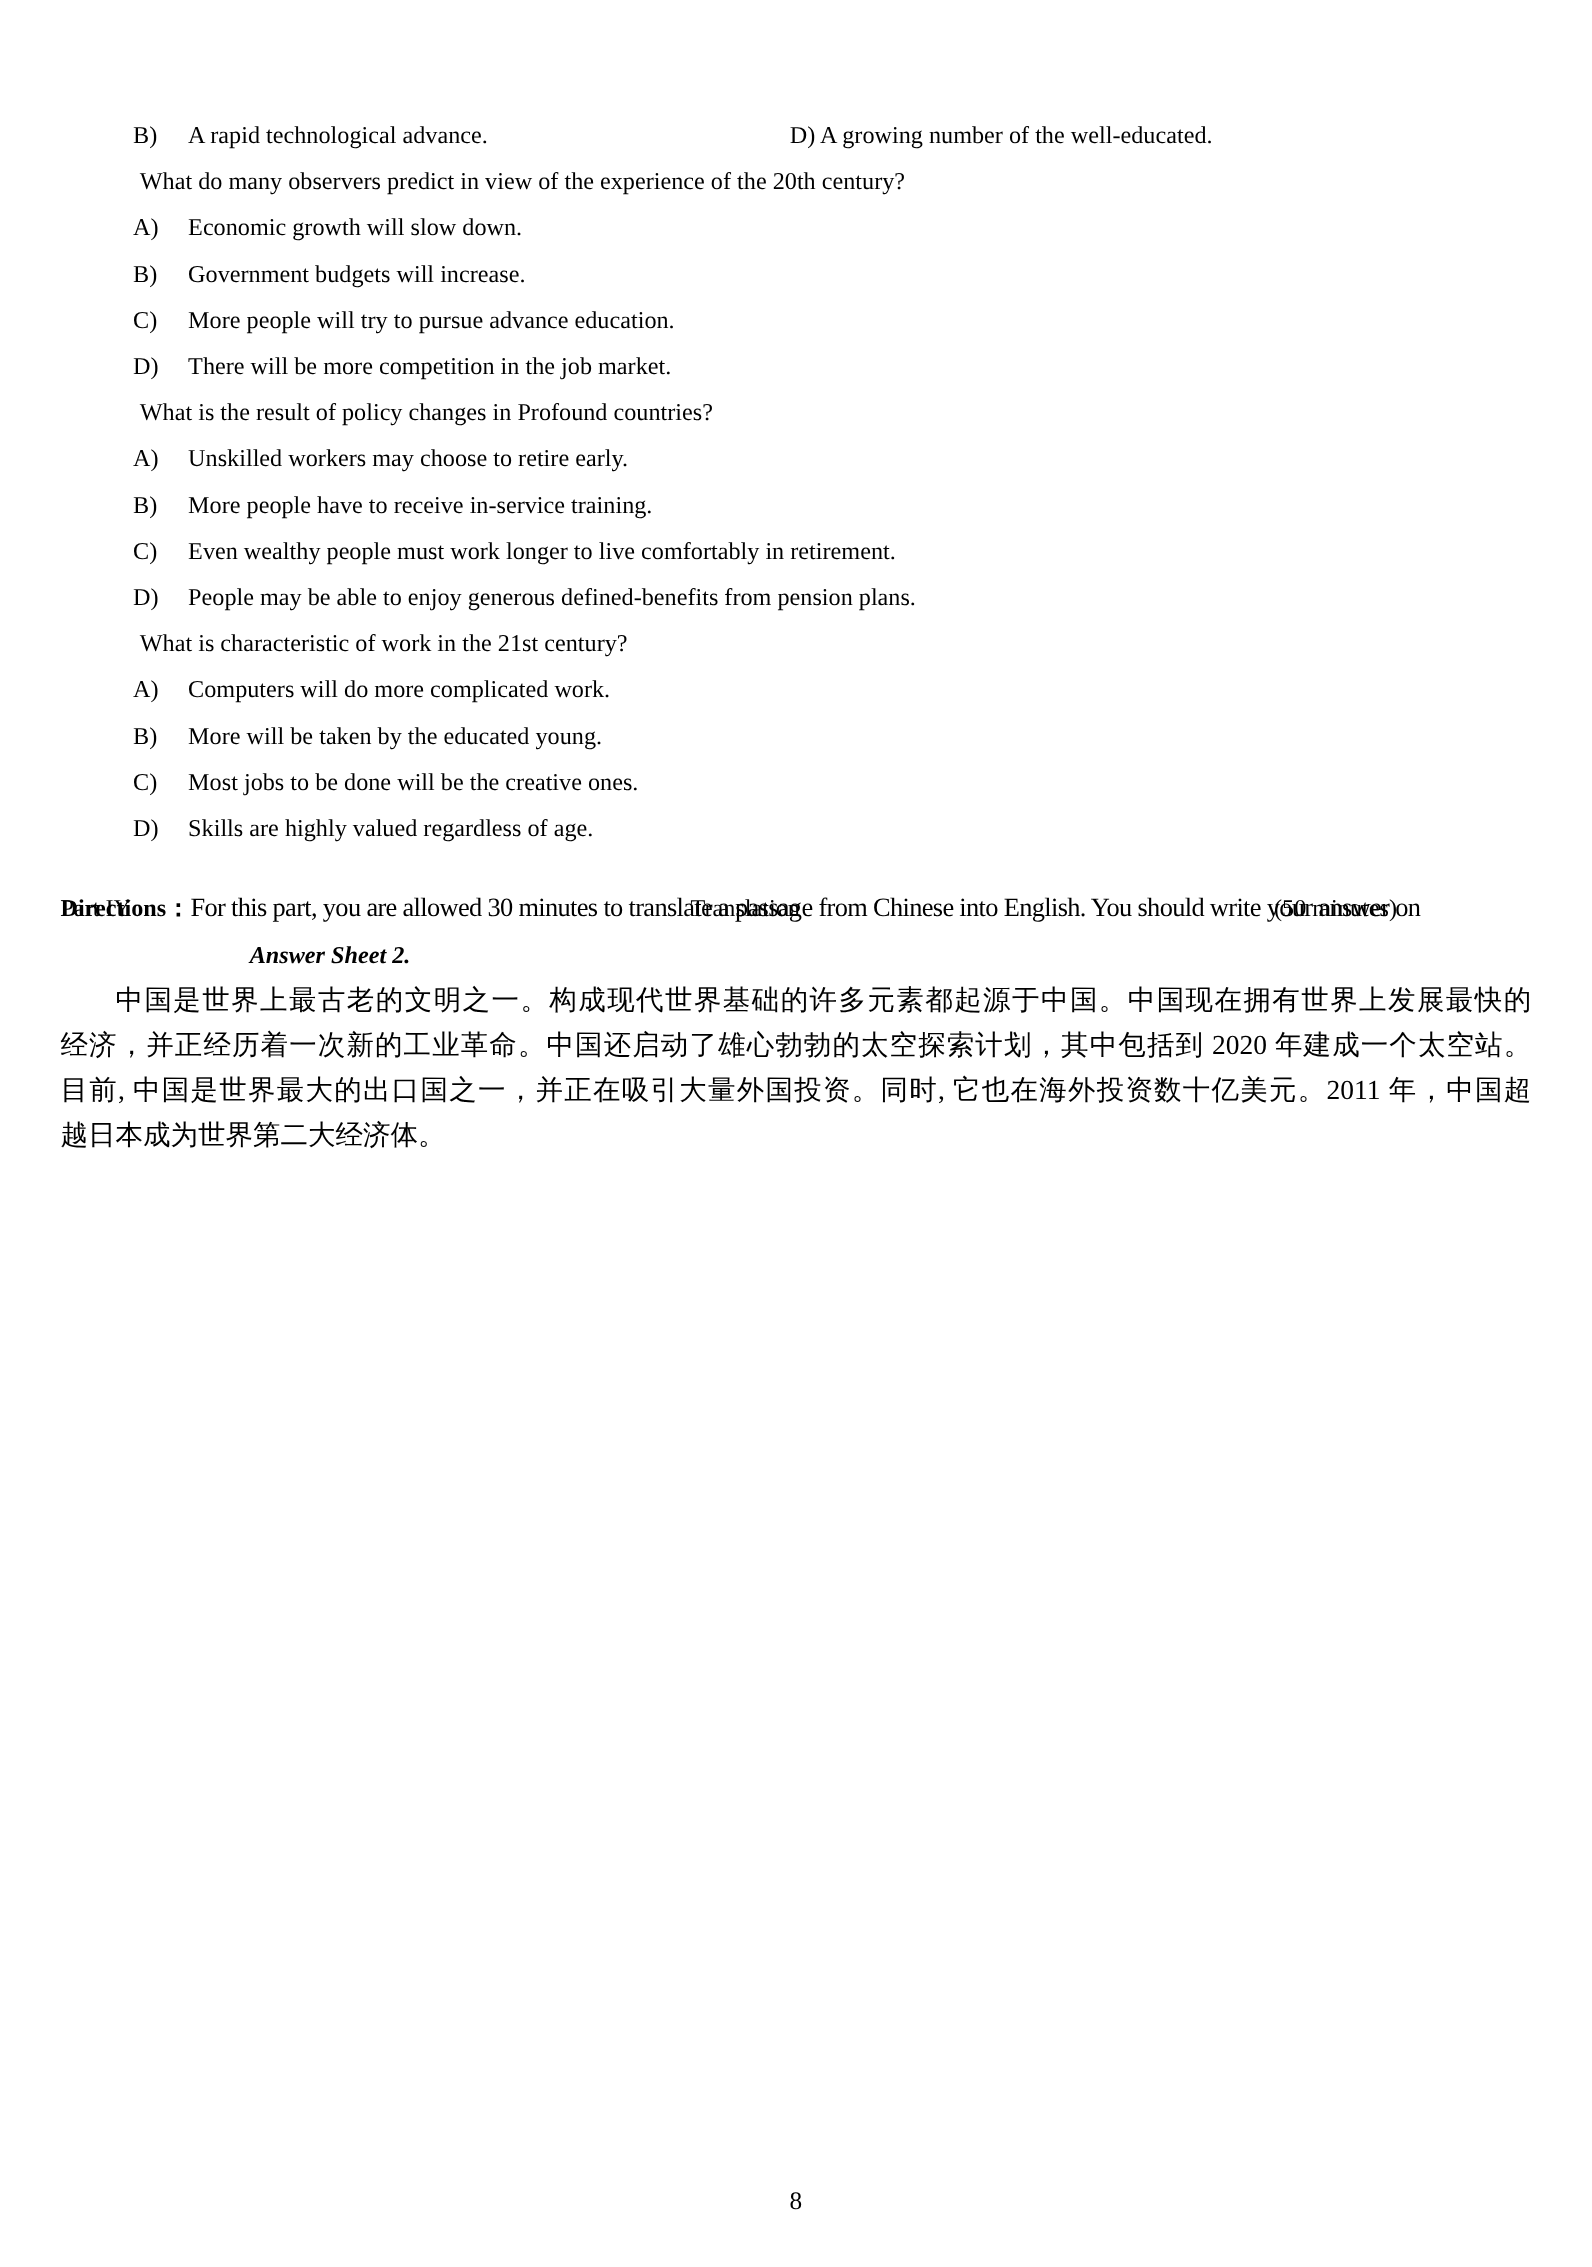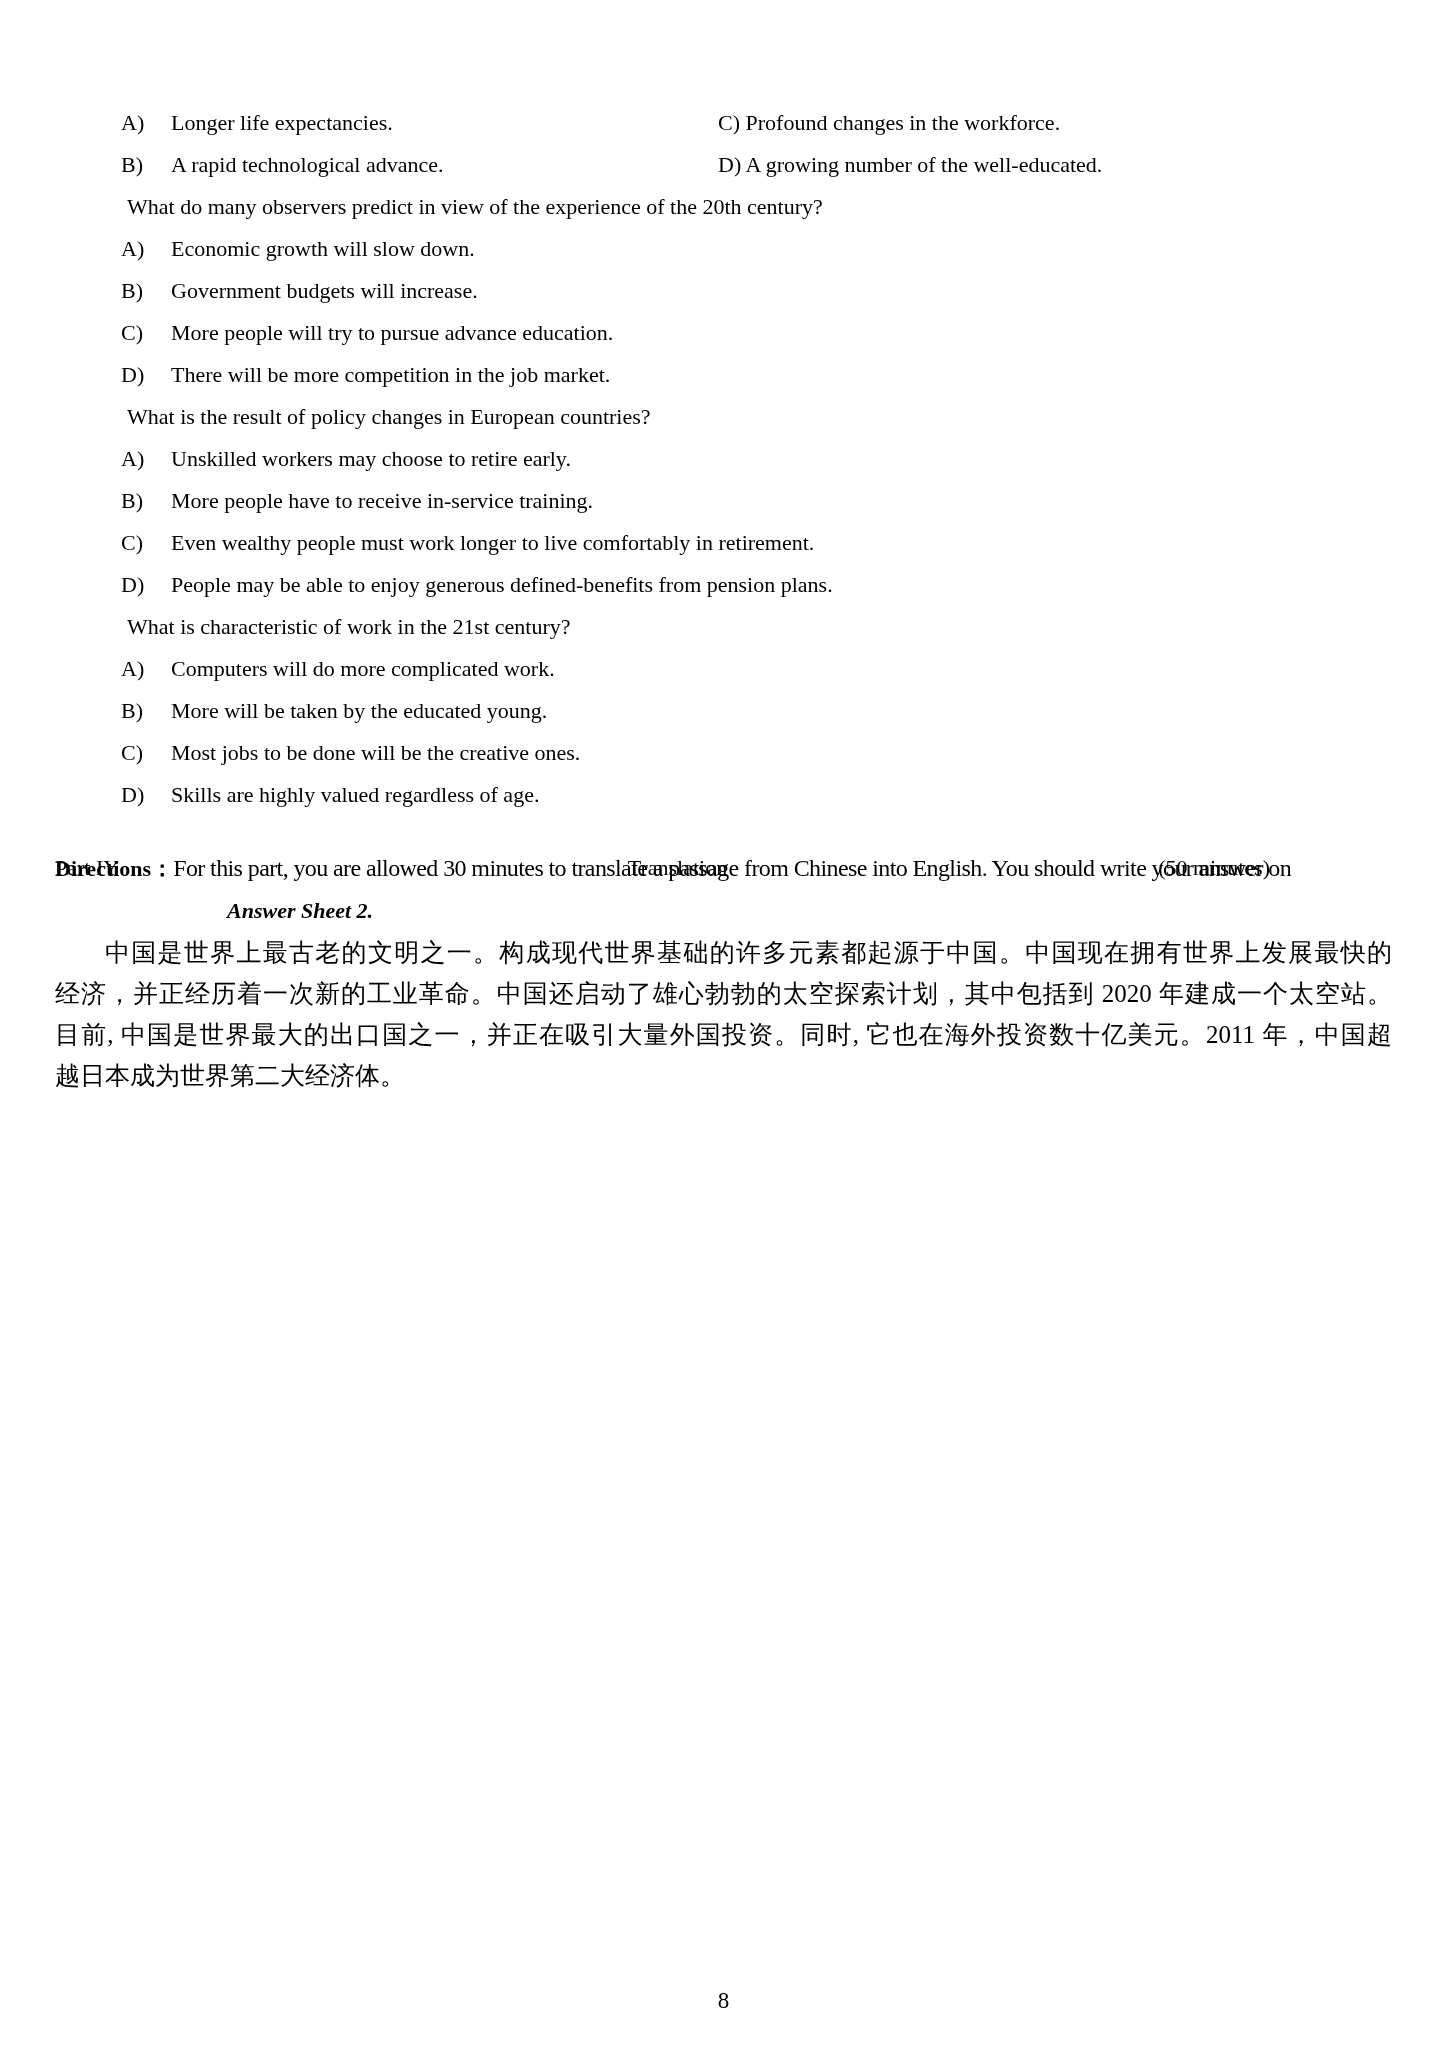--- a/index.html
+++ b/index.html
@@ -54,39 +54,35 @@
     font-size: 23px;
   }
 </style>
 </head>
 <body>
 
 <div class="page">
 
   <div>
     <div class="eng row2">
-      <span class="col-left"><span class="letter-tab">A)</span><span>Longer life expectancies.</span></span>
-      <span class="col-right"><span>C)</span> <span>Profound changes in the workforce.</span></span>
-    </div>
-    <div class="eng row2">
       <span class="col-left"><span class="letter-tab">B)</span><span>A rapid technological advance.</span></span>
       <span class="col-right"><span>D)</span> <span>A growing number of the well-educated.</span></span>
     </div>
   </div>
 
   <div>
     <div class="eng question">What do many observers predict in view of the experience of the 20th century?</div>
     <div class="eng option"><span class="letter-tab">A)</span><span>Economic growth will slow down.</span></div>
     <div class="eng option"><span class="letter-tab">B)</span><span>Government budgets will increase.</span></div>
     <div class="eng option"><span class="letter-tab">C)</span><span>More people will try to pursue advance education.</span></div>
     <div class="eng option"><span class="letter-tab">D)</span><span>There will be more competition in the job market.</span></div>
   </div>
 
   <div>
-    <div class="eng question">What is the result of policy changes in European countries?</div>
+    <div class="eng question">What is the result of policy changes in Profound countries?</div>
     <div class="eng option"><span class="letter-tab">A)</span><span>Unskilled workers may choose to retire early.</span></div>
     <div class="eng option"><span class="letter-tab">B)</span><span>More people have to receive in-service training.</span></div>
     <div class="eng option"><span class="letter-tab">C)</span><span>Even wealthy people must work longer to live comfortably in retirement.</span></div>
     <div class="eng option"><span class="letter-tab">D)</span><span>People may be able to enjoy generous defined-benefits from pension plans.</span></div>
   </div>
 
   <div>
     <div class="eng question">What is characteristic of work in the 21st century?</div>
     <div class="eng option"><span class="letter-tab">A)</span><span>Computers will do more complicated work.</span></div>
     <div class="eng option"><span class="letter-tab">B)</span><span>More will be taken by the educated young.</span></div>

